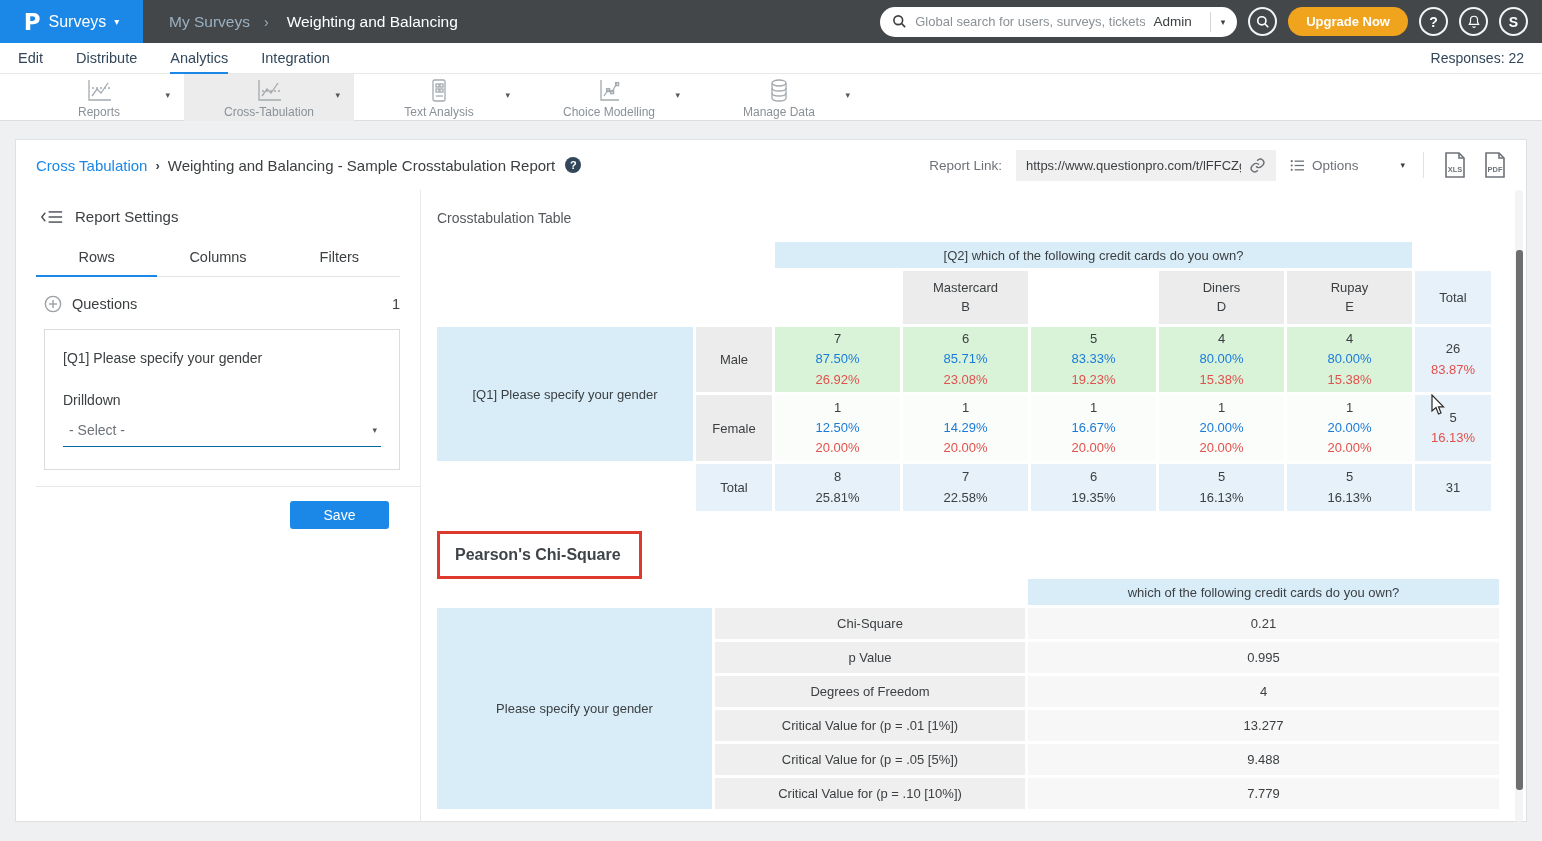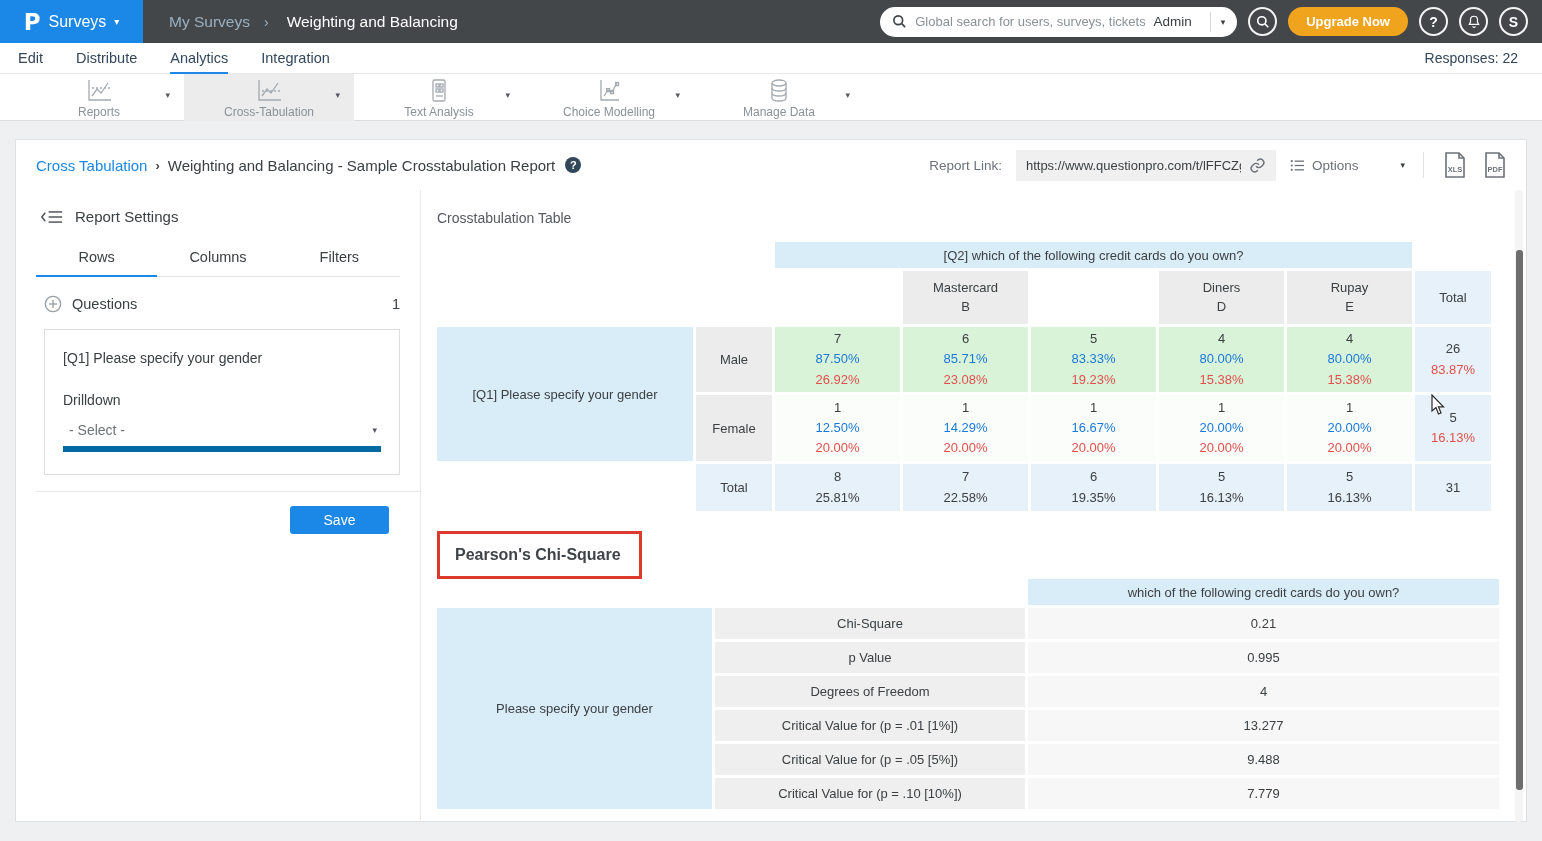--- a/index.html
+++ b/index.html
@@ -23,21 +23,21 @@
   .pill-scope { font-size:13.5px; color:#3c4043; padding-right:10px; cursor:pointer; }
   .pill-div { width:1px; height:20px; background:#d4d4d4; }
   .pill-caret { color:#3c4043; font-size:9px; padding:0 2px; cursor:pointer; }
   .circ-btn { width:29px; height:29px; border-radius:50%; border:2px solid #f2f3f3; display:flex; align-items:center; justify-content:center; color:#fff; cursor:pointer; background:transparent; font-size:14px; font-weight:bold; }
   .upgrade-btn { height:29px; padding:0 18px; background:#f0a31d; border:none; border-radius:15px; color:#fff; font-size:13px; font-weight:bold; cursor:pointer; font-family:"Liberation Sans",sans-serif; }
 
   
   .navrow { height:31px; background:#fff; border-bottom:1px solid #e7e8e9; display:flex; align-items:center; padding-left:18px; position:relative; }
   .nav-item { font-size:14.5px; color:#33475b; margin-right:33px; height:31px; display:flex; align-items:center; cursor:pointer; border-bottom:2px solid transparent; padding-top:1px; }
   .nav-item.active { border-bottom:2px solid #1b87e6; }
-  .nav-responses { position:absolute; right:24px; font-size:14px; color:#33475b; }
+  .nav-responses { position:absolute; right:18px; font-size:14px; color:#33475b; }
 
   
   .toolbar { height:47px; background:#fff; border-bottom:1px solid #dcdddd; display:flex; padding-left:14px; }
   .tool-item { width:170px; height:47px; display:flex; flex-direction:column; align-items:center; justify-content:flex-start; position:relative; cursor:pointer; padding-top:4px; }
   .tool-item.active { background:#ececec; }
   .tool-item svg { stroke:#a4aaaf; fill:none; stroke-width:1.3; }
   .tool-label { font-size:12px; color:#8b9196; margin-top:1px; }
   .tool-caret { position:absolute; right:14px; top:16px; font-size:9px; color:#55595e; }
 
   
@@ -65,21 +65,21 @@
   .set-head { display:flex; align-items:center; gap:12px; padding-left:25px; color:#3c4043; font-size:15px; }
   .collapse-ic { display:flex; align-items:center; gap:2px; cursor:pointer; color:#55595e; }
   .tabs { display:flex; margin:24px 20px 0 20px; border-bottom:1px solid #e3e3e3; }
   .tab { flex:1; text-align:center; font-size:14.5px; color:#3c4043; padding-bottom:10px; cursor:pointer; border-bottom:2px solid transparent; margin-bottom:-1px; }
   .tab.active { border-bottom:2px solid #1b87e6; }
   .q-row { display:flex; align-items:center; gap:10px; padding:18px 20px 14px 28px; font-size:14.5px; color:#3c4043; }
   .q-count { margin-left:auto; color:#3c4043; }
   .q-box { border:1px solid #dcdcdc; margin:2px 20px 0 28px; padding:20px 18px 22px 18px; }
   .q-text { font-size:14px; color:#3c4043; }
   .drill-label { font-size:14px; color:#3c4043; margin-top:26px; }
-  .select { display:flex; align-items:center; justify-content:space-between; border-bottom:6px solid #0369a1; padding:14px 4px 8px 6px; cursor:pointer; }
+  .select { display:flex; align-items:center; justify-content:space-between; border-bottom:1px solid #0369a1; padding:14px 4px 8px 6px; cursor:pointer; }
   .select-val { font-size:14px; color:#6d7278; }
   .select-caret { font-size:9px; color:#55595e; }
   .set-div { border:none; border-top:1px solid #e8e8e8; margin:16px 0 0 20px; }
   .save-row { display:flex; justify-content:flex-end; padding:14px 31px 0 0; }
   .save-btn { width:99px; height:28px; background:#1b87e6; color:#fff; border:none; border-radius:3px; font-size:14px; cursor:pointer; font-family:"Liberation Sans",sans-serif; }
 
   
   .report { flex:1; padding:20px 0 0 16px; position:relative; }
   .sec-title { font-size:14px; color:#55595e; }
 

